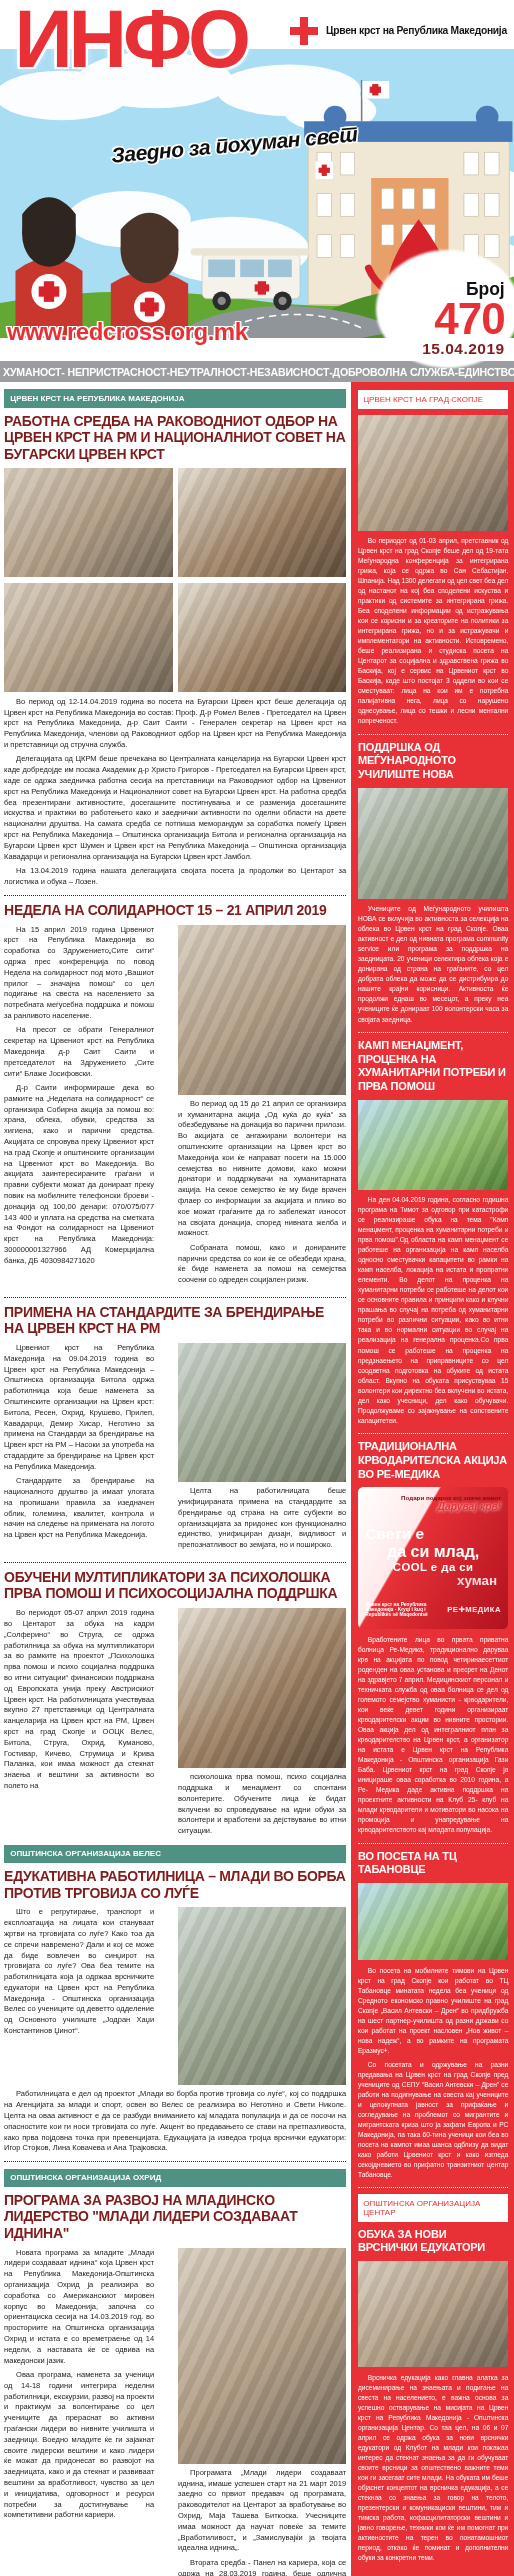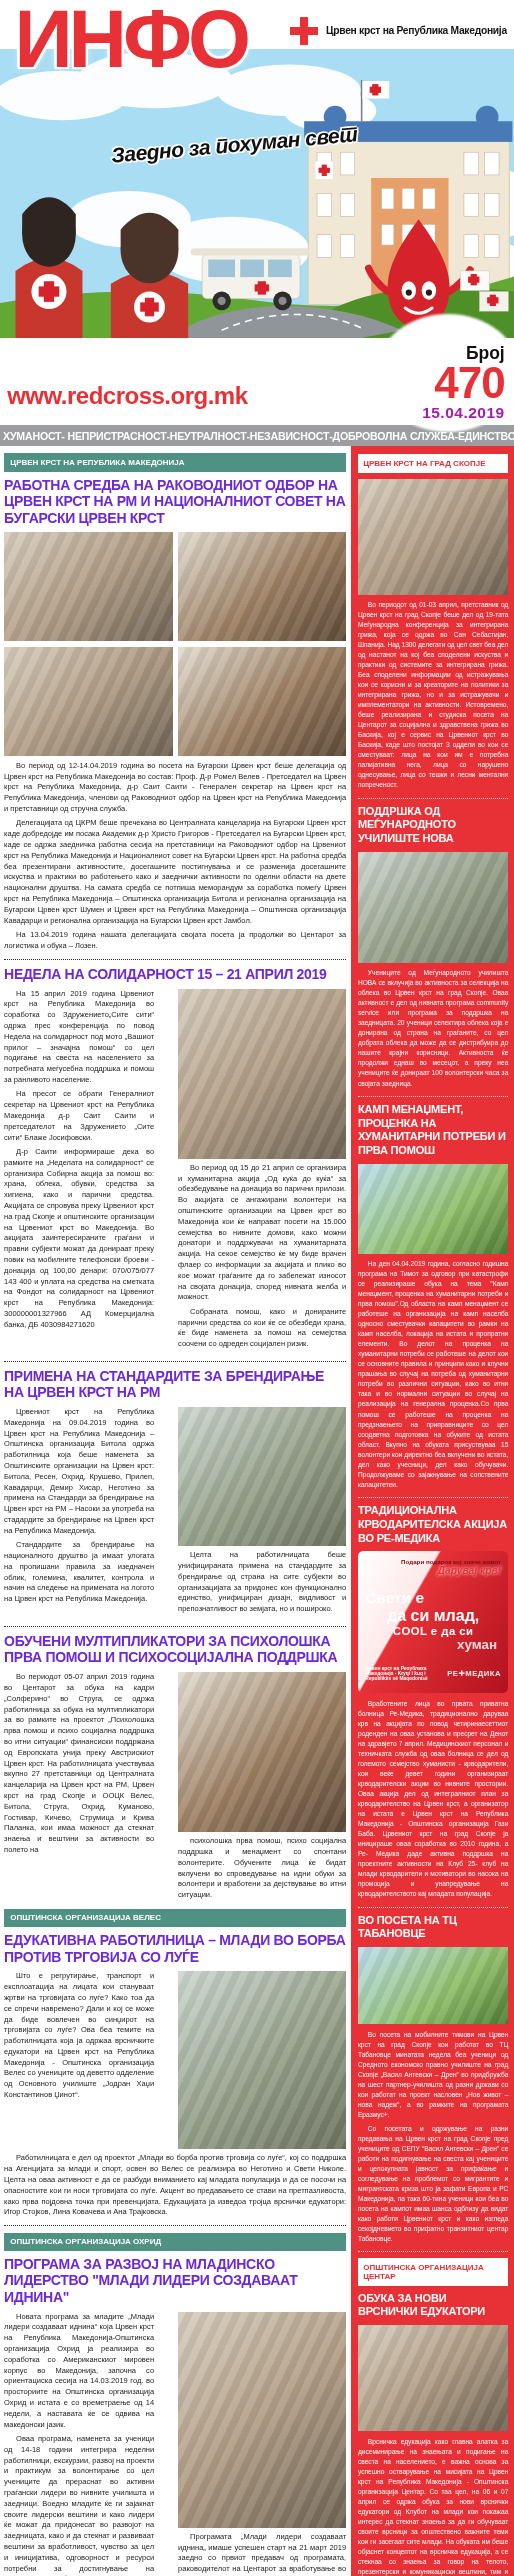--- a/index.html
+++ b/index.html
@@ -1,67 +1,67 @@
 <!DOCTYPE html>
 <html lang="mk" style="font-size:8.2px"><head>
 <meta charset="utf-8">
 <style>
   html,body{margin:0;padding:0;background:#ffffff;}
   body{font-family:"Liberation Sans","DejaVu Sans",sans-serif;color:#1c1c1c;}
   .page{width:515px;margin:0 auto;background:#fff;overflow:hidden;}
 
   
-  .masthead{position:relative;height:425px;background:#fff;}
+  .masthead{position:relative;height:361px;background:#fff;}
   .montage{position:absolute;left:0;top:49px;width:515px;height:289px;display:block;}
   .logo-info{position:absolute;left:14.4px;top:-1px;font-size:81px;font-weight:900;letter-spacing:-4.1px;
     color:#e73137;line-height:1;
     text-shadow:2.1px 0 0 #fff,-2.1px 0 0 #fff,0 2.1px 0 #fff,0 -2.1px 0 #fff,2.1px 2.1px 0 #fff,-2.1px -2.1px 0 #fff,2.1px -2.1px 0 #fff,-2.1px 2.1px 0 #fff,0 0 7.2px #fff;}
   .tagline{position:absolute;left:111px;top:133px;font-size:21px;font-weight:800;font-style:italic;
     transform:rotate(-5deg);color:#101010;letter-spacing:-0.5px;
     text-shadow:1.5px 0 0 #fff,-1.5px 0 0 #fff,0 1.5px 0 #fff,0 -1.5px 0 #fff,1.5px 1.5px 0 #fff,-1.5px -1.5px 0 #fff;}
   .org-lockup{position:absolute;right:8.2px;top:15.5px;display:flex;align-items:center;gap:7.2px;}
   .org-lockup .cross{width:30px;height:30px;}
   .org-name{font-size:10.3px;font-weight:800;color:#151515;letter-spacing:-0.3px;}
   .issue-block{position:absolute;right:10.3px;bottom:3.1px;text-align:right;z-index:3;}
   .issue-label{font-size:17.5px;font-weight:800;color:#111;line-height:1;}
   .issue-number{font-size:44px;font-weight:900;color:#e73137;line-height:.95;letter-spacing:-1px;}
-  .issue-date{font-size:15.5px;font-weight:800;color:#a21caf;letter-spacing:0.5px;}
+  .issue-date{font-size:15.5px;font-weight:800;color:#7f1d1d;letter-spacing:0.5px;}
   .issue-cloud{position:absolute;right:-15.5px;bottom:-10.3px;width:144px;height:118px;background:#fff;border-radius:50%;z-index:-1;filter:blur(1px);}
   .site-url{position:absolute;left:7.2px;bottom:15.5px;font-size:24px;font-weight:900;color:#e73137;letter-spacing:-0.5px;z-index:3;
     text-shadow:1.5px 0 0 #fff,-1.5px 0 0 #fff,0 1.5px 0 #fff,0 -1.5px 0 #fff,1.5px 1.5px 0 #fff,-1.5px -1.5px 0 #fff,1.5px -1.5px 0 #fff,-1.5px 1.5px 0 #fff;}
 
   .principles-bar{background:#9b9da0;color:#fff;font-weight:800;font-size:10.6px;letter-spacing:-0.2px;
     padding:4.6px 3.1px;text-align:center;white-space:nowrap;}
 
   
   .columns{display:flex;align-items:stretch;}
   .left-col{width:342px;padding:3.1px 5.2px 0 4.1px;background:#fff;}
   .sidebar{flex:1;background:#e73137;padding:5.2px 6.7px 10.3px 6.7px;color:#fff;}
 
   
   .band{color:#fff;font-weight:700;font-size:8px;padding:4.6px 6.2px;margin:4.1px 0 5.2px 0;}
   .band-teal{background:#4f9183;}
-  .headline{font-size:14px;line-height:1.18;font-weight:800;color:#6d28d9;letter-spacing:-0.3px;margin:3.1px 0 6.2px 0;}
+  .headline{font-size:14px;line-height:1.18;font-weight:800;color:#7f1d1d;letter-spacing:-0.3px;margin:3.1px 0 6.2px 0;}
   .article p{font-size:7.5px;line-height:1.44;text-align:justify;margin:0 0 3.6px 0;text-indent:1.6em;}
   .row{display:flex;gap:24px;margin-bottom:4.1px;}
   .col-narrow{width:150px;flex:none;}
   .col-rest{flex:1;min-width:0;}
   .dotted-sep{border-top:1.5px dotted #2c2c2c;margin:7.2px 0 6.2px 0;height:0;}
   .photo{background:linear-gradient(135deg,#cbbda6 0%,#a3957e 45%,#7e7260 100%);position:relative;width:100%;}
   .photo::after{content:"";position:absolute;inset:0;
     background:repeating-linear-gradient(115deg,rgba(255,255,255,.07) 0 7.2px,rgba(0,0,0,.06) 7.2px 14.4px);}
   .ph-room{background:linear-gradient(140deg,#d9cfc0 0%,#b29e86 50%,#6f6florida 100%);background:linear-gradient(140deg,#d9cfc0 0%,#b29e86 50%,#6f6354 100%);}
   .ph-hall{background:linear-gradient(140deg,#e4ded2 0%,#9c7f62 55%,#5d4a38 100%);}
   .ph-class{background:linear-gradient(140deg,#cfd8d2 0%,#9aa58f 50%,#6d7460 100%);}
   .ph-out{background:linear-gradient(140deg,#bfe0f2 0%,#8fbf6a 60%,#4e7d35 100%);}
   .photo-grid{display:grid;grid-template-columns:1fr 1fr;gap:5.2px;margin-bottom:5.2px;}
   .photo-grid .photo{height:109px;}
 
   
-  .side-band{background:#fff;color:#e73137;font-weight:700;font-size:8px;padding:4.6px 5.2px;margin:3.1px 0 6.2px 0;}
+  .side-band{background:#fff;color:#e73137;font-weight:400;font-size:8px;padding:4.6px 5.2px;margin:3.1px 0 6.2px 0;}
   .side-title{color:#fff;font-size:11px;font-weight:800;line-height:1.25;letter-spacing:-0.2px;margin:2.1px 0 6.2px 0;}
   .sidebar p{color:#fff;font-size:6.6px;line-height:1.52;text-align:justify;margin:0 0 4.1px 0;text-indent:1.5em;}
   .side-sep{border-top:1.5px dotted rgba(255,255,255,.92);margin:7.2px 0 6.2px 0;height:0;}
   .sidebar .photo{margin:2.1px 0 5.2px 0;}
 
   
   .remedika{background:linear-gradient(120deg,#ffffff 0%,#ffe9ea 35%,#e73137 36%,#b1121f 100%);
     border-radius:5.2px;padding:6.2px 7.2px;margin:2.1px 0 6.2px 0;min-height:129px;position:relative;overflow:hidden;}
   .remedika .tag1{color:#7a0d16;font-size:6.2px;font-weight:700;text-align:right;}
   .remedika .tag2{color:#e73137;font-size:10.3px;font-weight:800;font-style:italic;text-align:right;text-shadow:0 0 3.1px #fff;}

